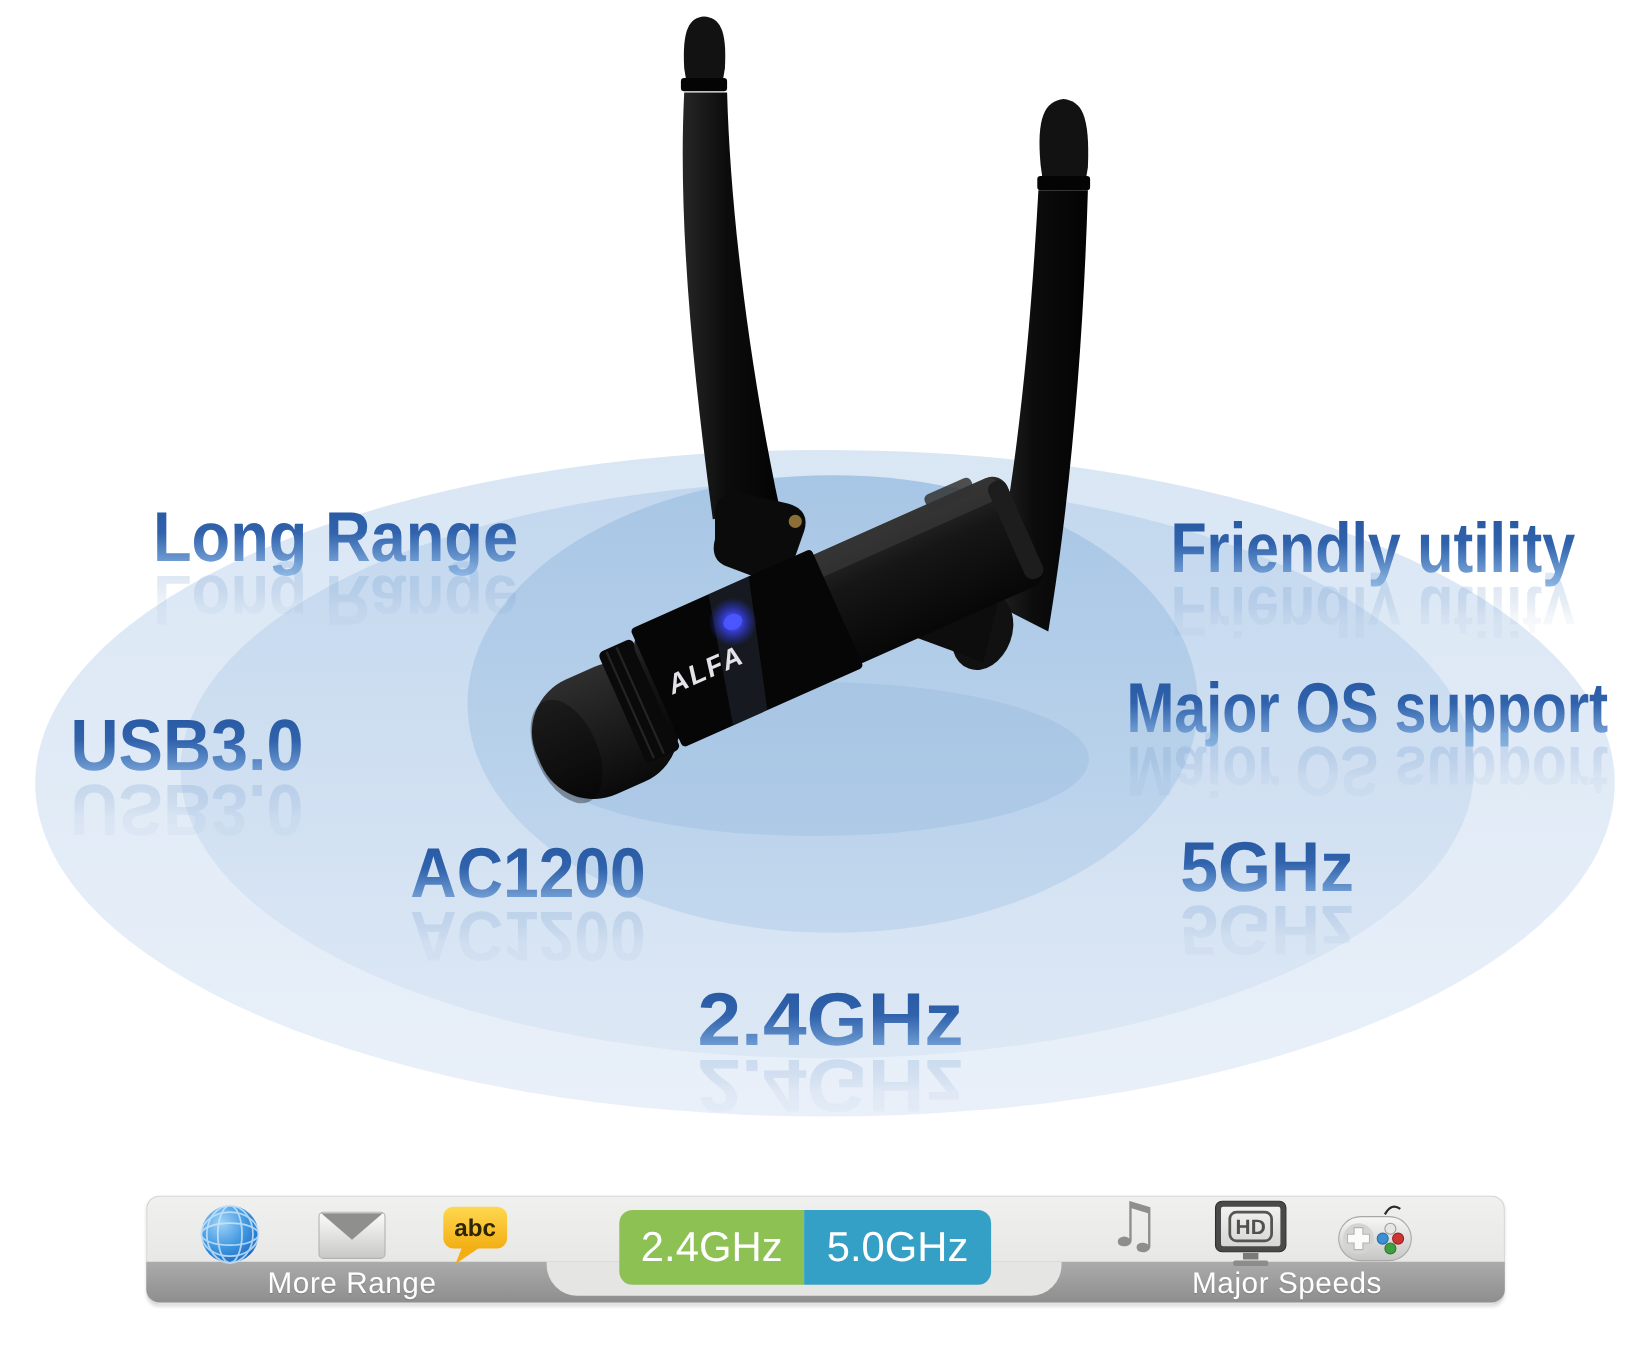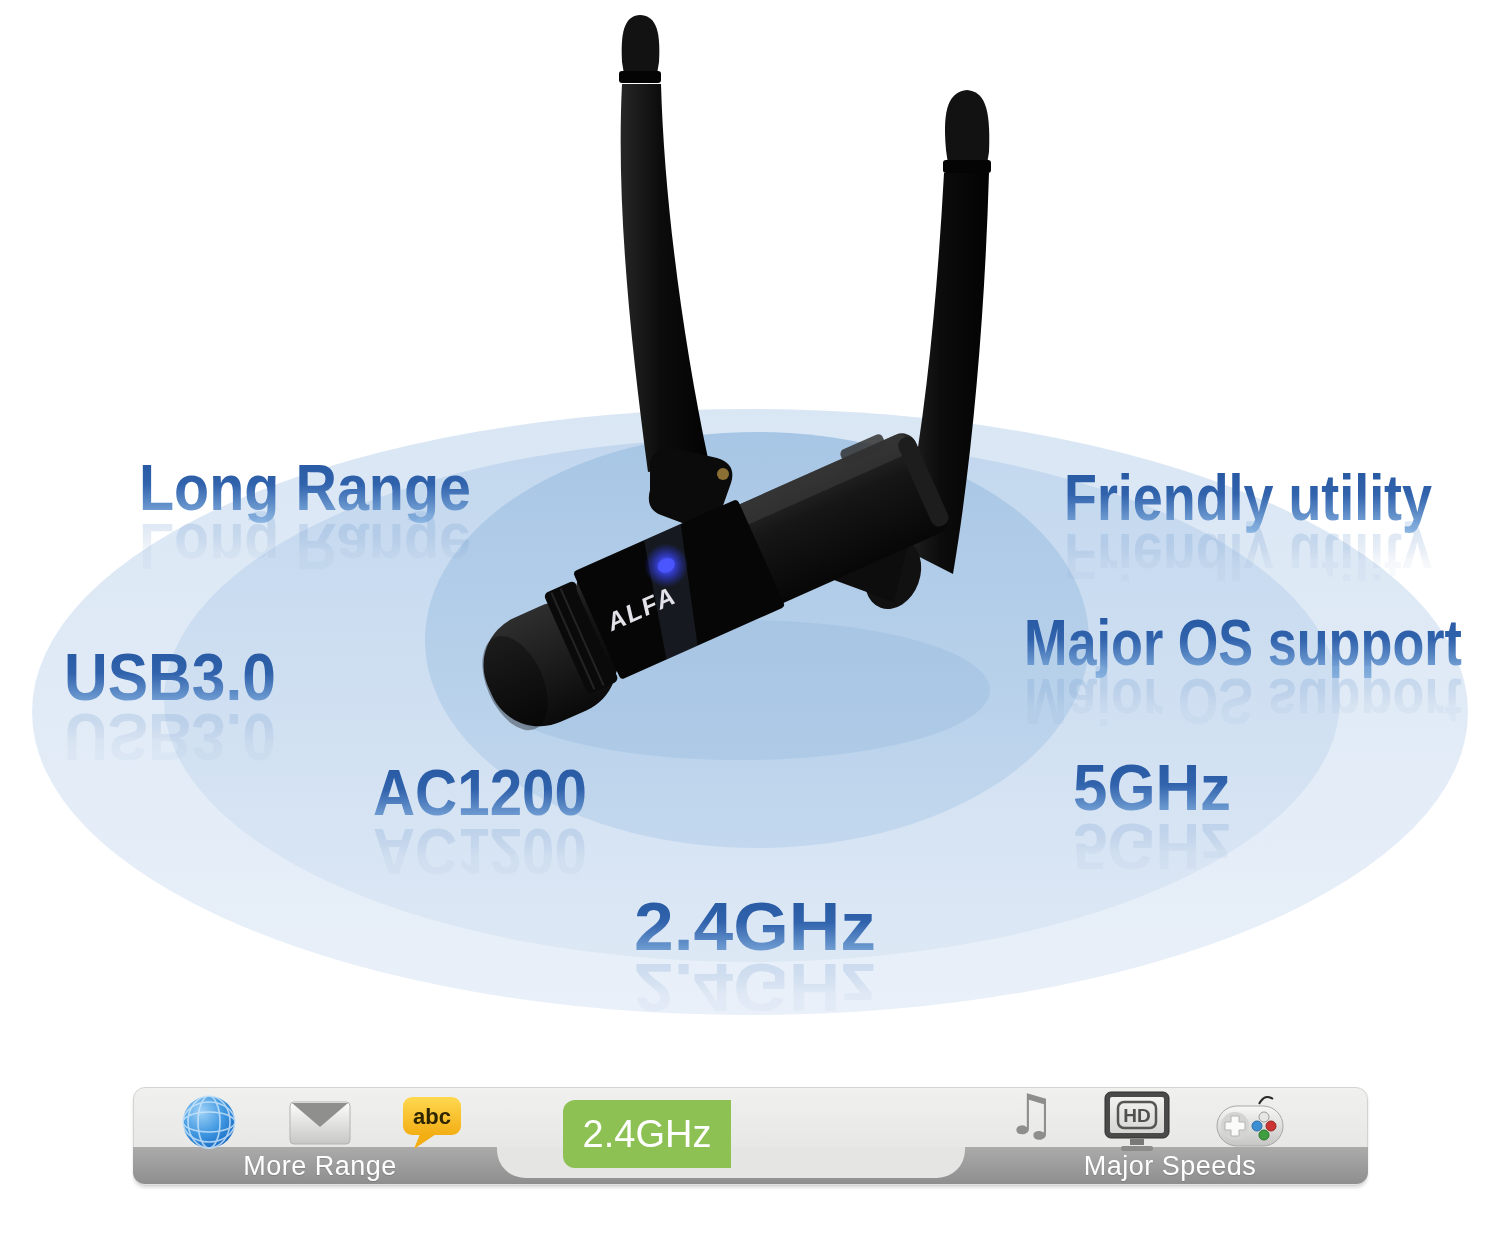--- a/index.html
+++ b/index.html
@@ -160,20 +160,21 @@
   </svg>
 
   <div class="bar"></div>
   <div class="band"></div>
   <div class="band-tab"></div>
 
   <div class="band-label left">More Range</div>
   <div class="band-label right">Major Speeds</div>
 
   <div class="freq-btn g">2.4GHz</div>
+  <div class="freq-btn b">5.0GHz</div>
 
   <svg class="icon" style="left:180px;top:1094px" width="58" height="58" viewBox="0 0 58 58">
     <defs>
       <radialGradient id="globeGrad" cx="0.35" cy="0.3" r="0.8">
         <stop offset="0" stop-color="#9fd2f7"></stop>
           <stop offset="0.55" stop-color="#3f97e0"></stop>
         <stop offset="1" stop-color="#1565c0"></stop>
       </radialGradient>
     </defs>
     <circle cx="29" cy="28" r="26" fill="url(#globeGrad)"></circle>

